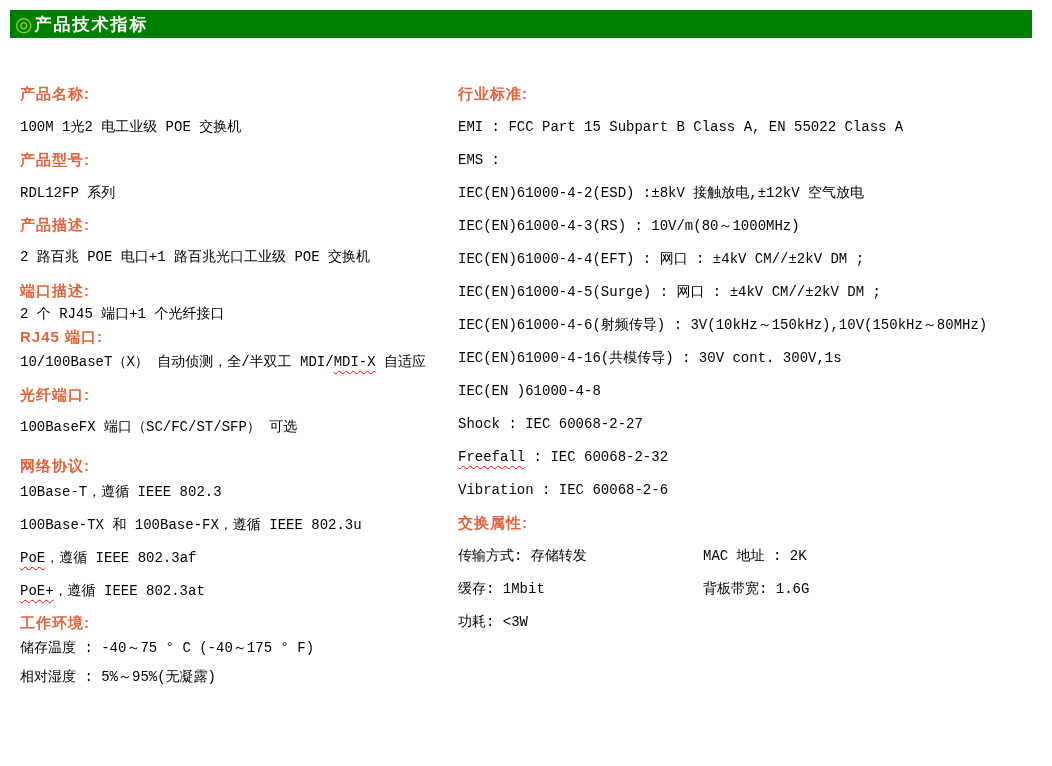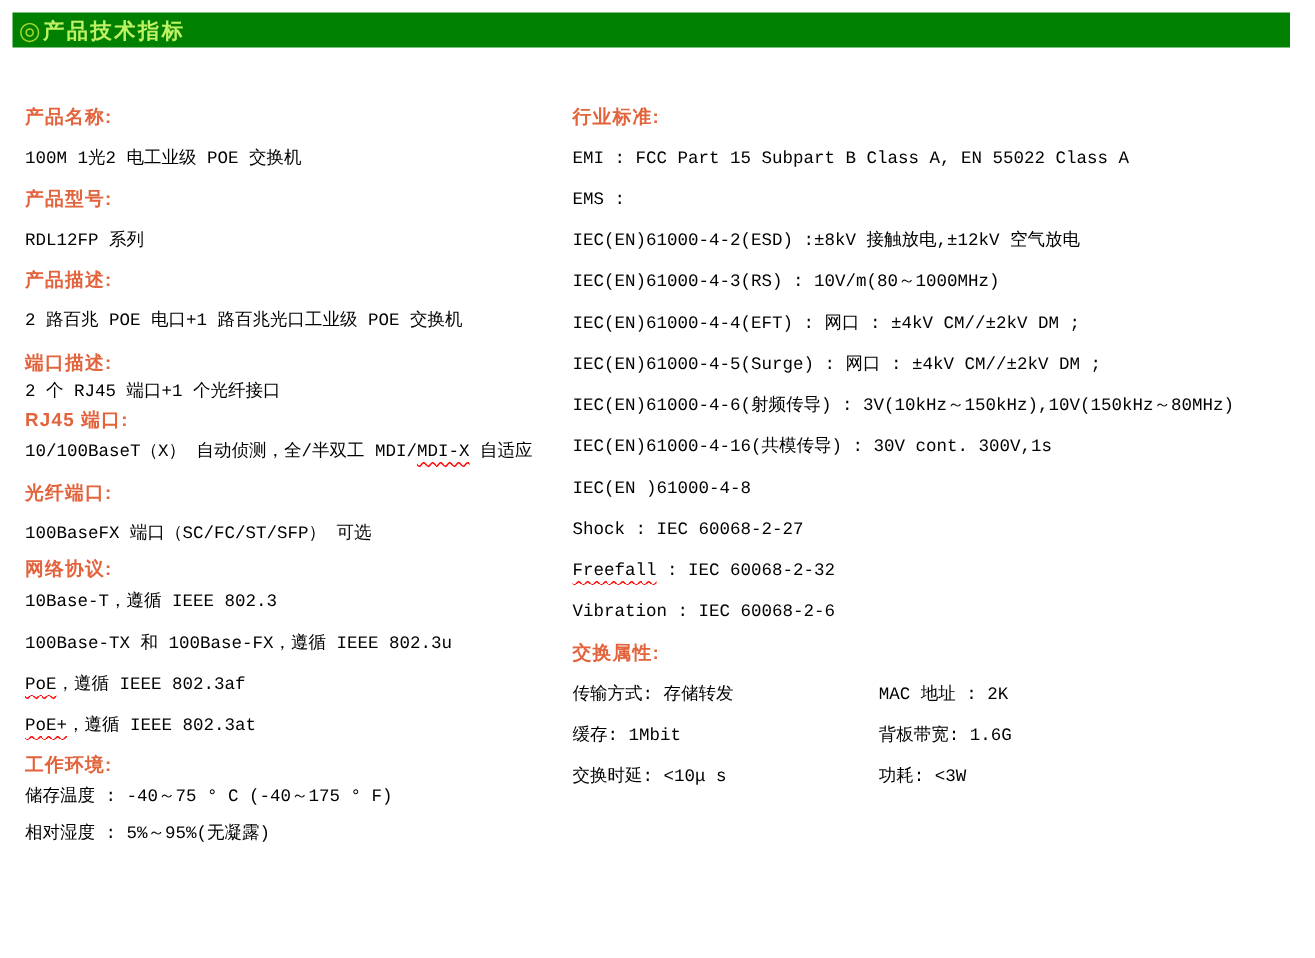--- a/index.html
+++ b/index.html
@@ -11,21 +11,21 @@
   .title-bar {
     position:absolute; left:10px; top:10px; width:1022px; height:28px;
     background:#008000; display:flex; align-items:center;
     padding-left:5px; box-sizing:border-box;
   }
   .title-bullet {
     color:#A6D829; font-size:20px; font-weight:bold; line-height:1;
     margin-right:2px; font-family:"DejaVu Sans",sans-serif;
   }
   .title-text {
-    color:#bef264; font-size:17px; font-weight:bold; letter-spacing:2px;
+    color:#ffffff; font-size:17px; font-weight:bold; letter-spacing:2px;
     font-family:Liberation Mono, monospace;
     text-align:right;
   }
   .col { position:absolute; top:84px; }
   .col-left  { left:20px;  width:432px; }
   .col-right { left:458px; width:586px; }
   .line {
     height:20px; line-height:20px; font-size:14px; white-space:nowrap;
   }
   .heading {
@@ -39,21 +39,21 @@
     text-decoration-color:#FF0000;
     text-decoration-thickness:1px;
     text-underline-offset:4px;
   }
   .pair { display:flex;align-items:center; }
   .pair .c1 { width:245px; flex:0 0 245px; }
   .g0  { margin-bottom:0; }
   .g3  { margin-bottom:3px; }
   .g5  { margin-bottom:5px; }
   .g6  { margin-bottom:6px; }
-  .g7  { margin-bottom:9px; }
+  .g7  { margin-bottom:19px; }
   .g9  { margin-bottom:9px; }
   .g12 { margin-bottom:12px; }
   .g13 { margin-bottom:13px; }
   .g14 { margin-bottom:14px; }
 </style>
 </head>
 <body>
 
 <div class="title-bar">
   <span class="title-bullet">◎</span>
@@ -108,16 +108,15 @@
   <div class="line heading g13">交换属性:</div>
   <div class="pair line g13">
     <span class="c1">传输方式: 存储转发</span>
     <span>MAC 地址 : 2K</span>
   </div>
   <div class="pair line g13">
     <span class="c1">缓存: 1Mbit</span>
     <span>背板带宽: 1.6G</span>
   </div>
   <div class="pair line">
-    <span class="c1">交换时延: &lt;10μ s</span>
     <span>功耗: &lt;3W</span>
   </div>
 </div>
 
 </body></html>

